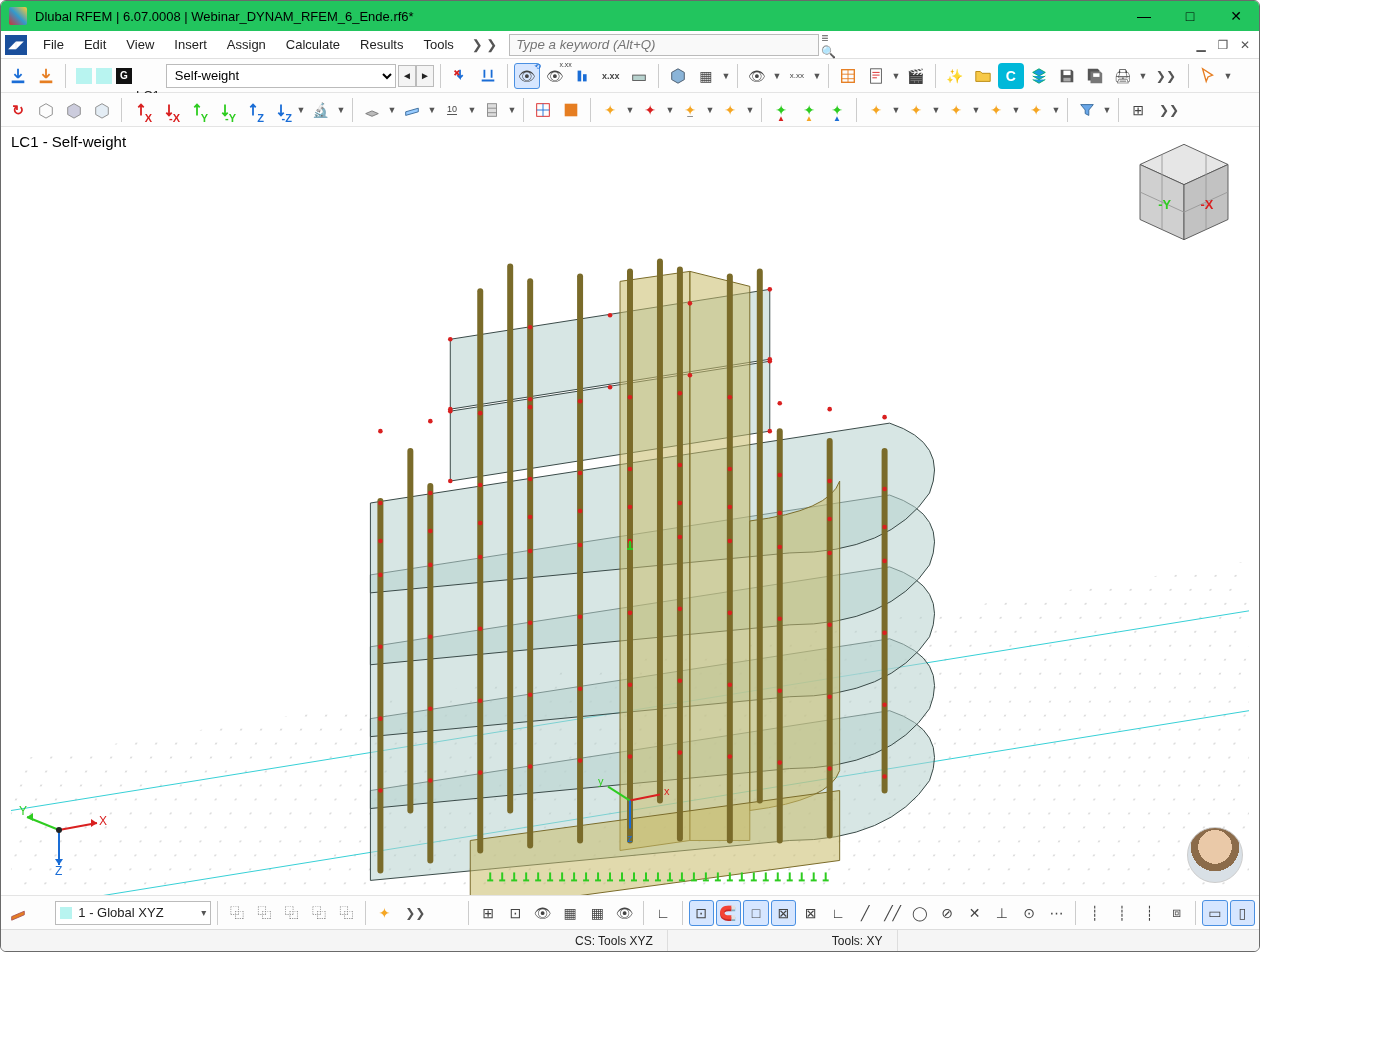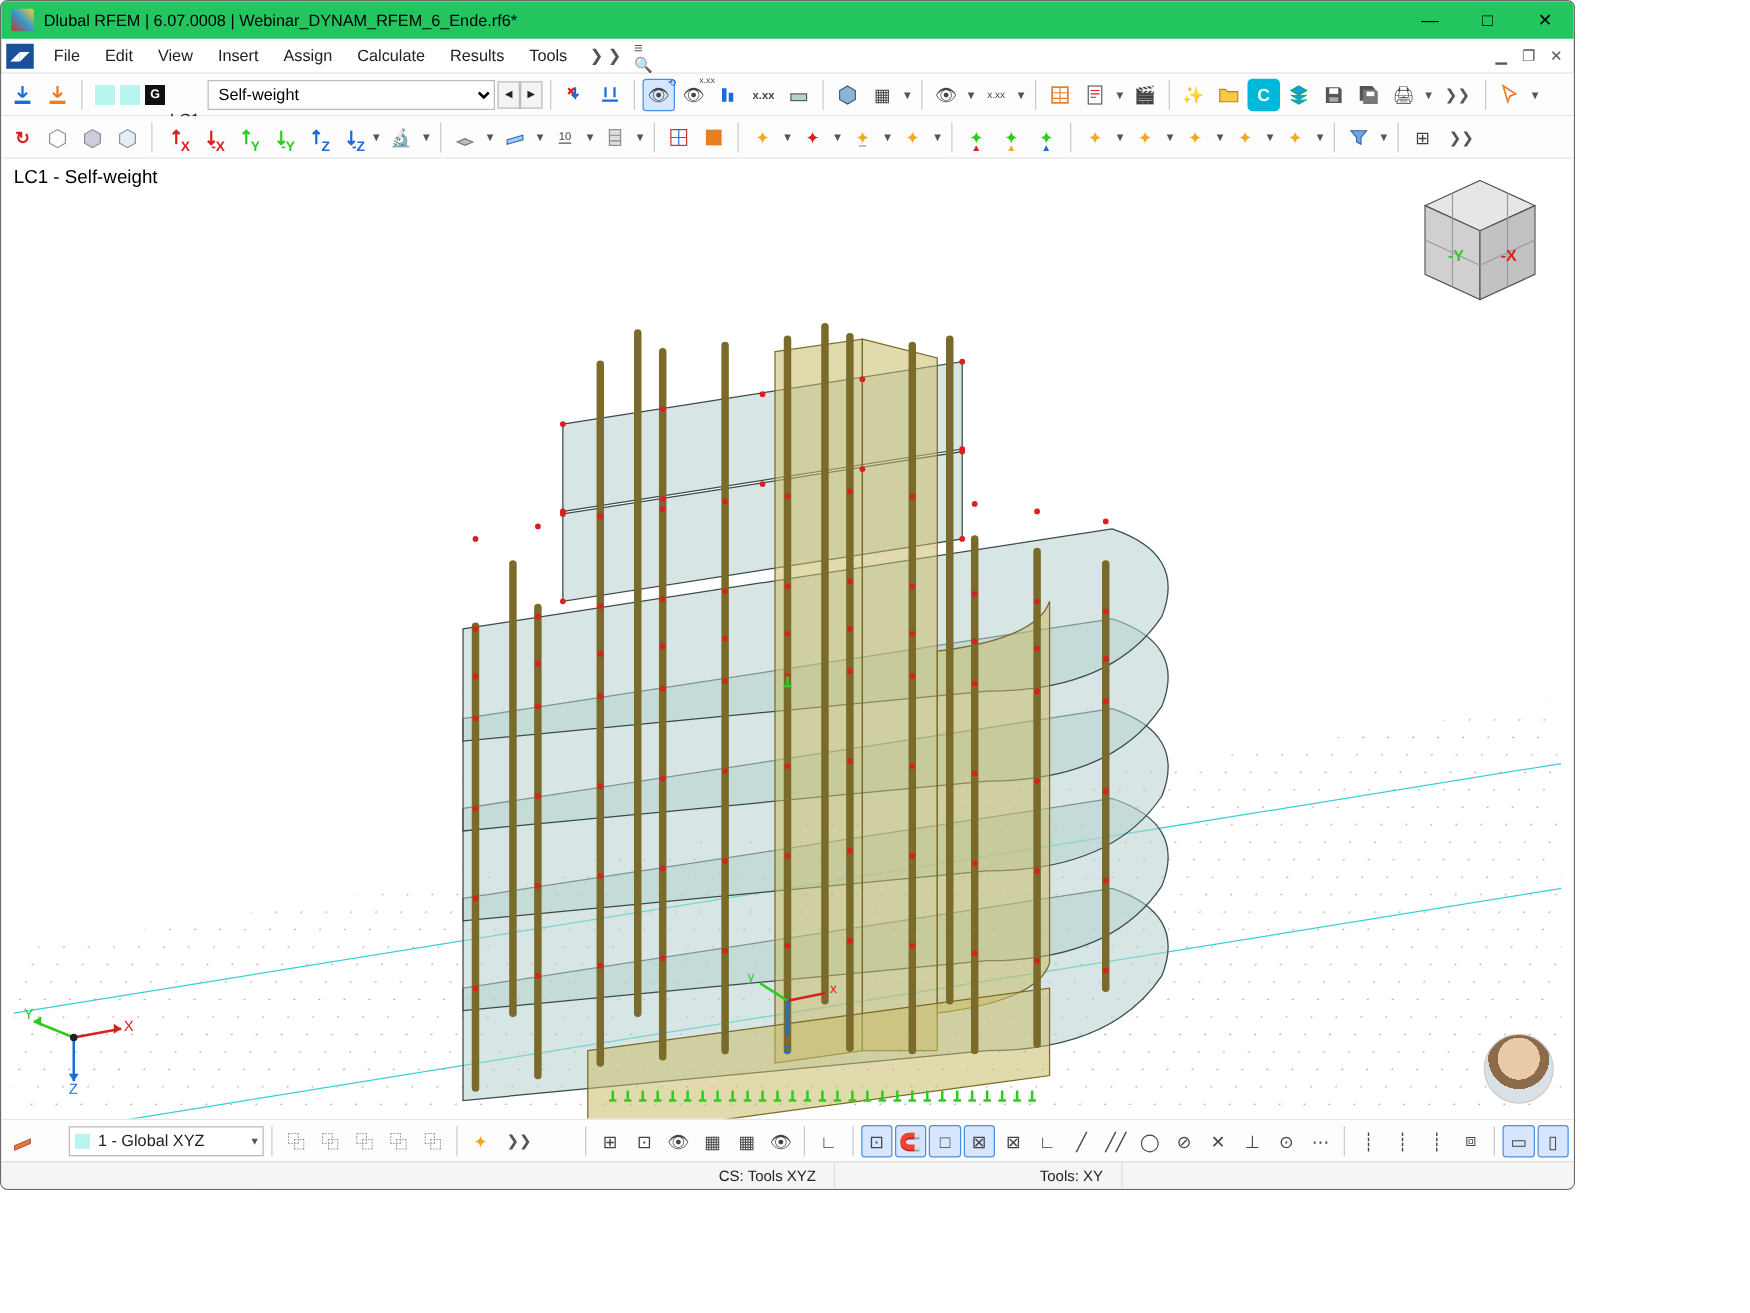--- a/index.html
+++ b/index.html
@@ -164,20 +164,21 @@
     <div class="menu-logo">◢◤</div>
     <div class="menu-item">File</div>
     <div class="menu-item">Edit</div>
     <div class="menu-item">View</div>
     <div class="menu-item">Insert</div>
     <div class="menu-item">Assign</div>
     <div class="menu-item">Calculate</div>
     <div class="menu-item">Results</div>
     <div class="menu-item">Tools</div>
     <div class="menu-chevrons">❯ ❯</div>
+    <input class="search-box" placeholder="Type a keyword (Alt+Q)" style="">
     <div class="mini-btn">≡🔍</div>
     <div class="spacer"></div>
     <div class="mini-btn">▁</div>
     <div class="mini-btn">❐</div>
     <div class="mini-btn">✕</div>
   </div>
 
   <div class="toolbar-row">
     <div class="tb-btn">
         <svg class="ico" viewBox="0 0 20 20">

